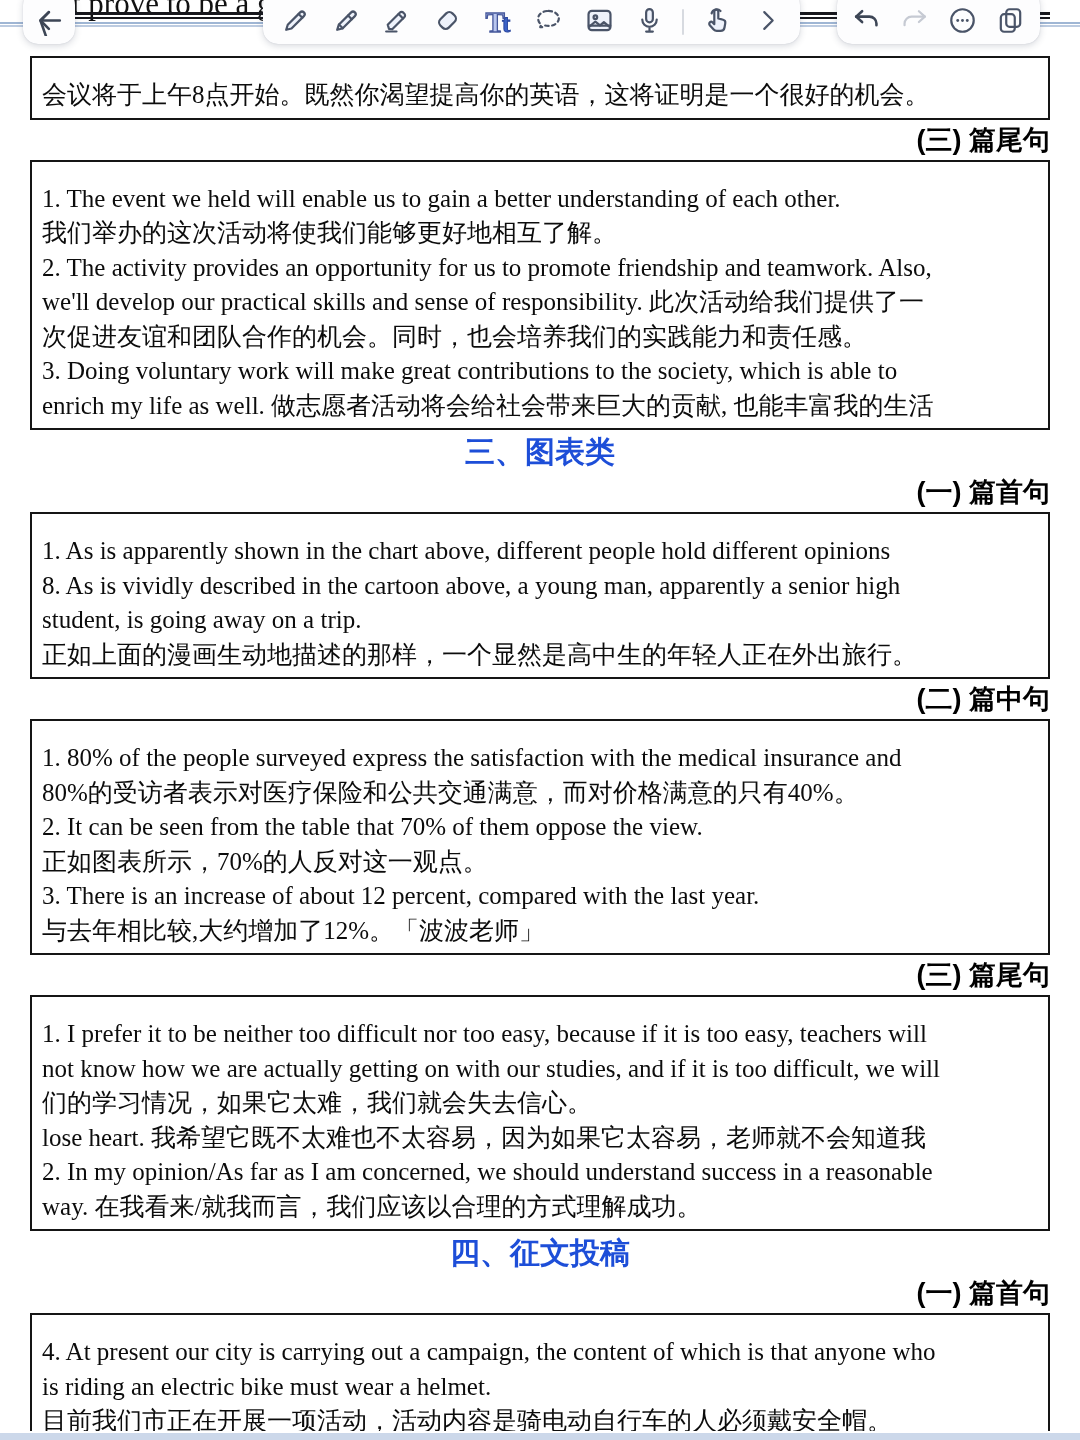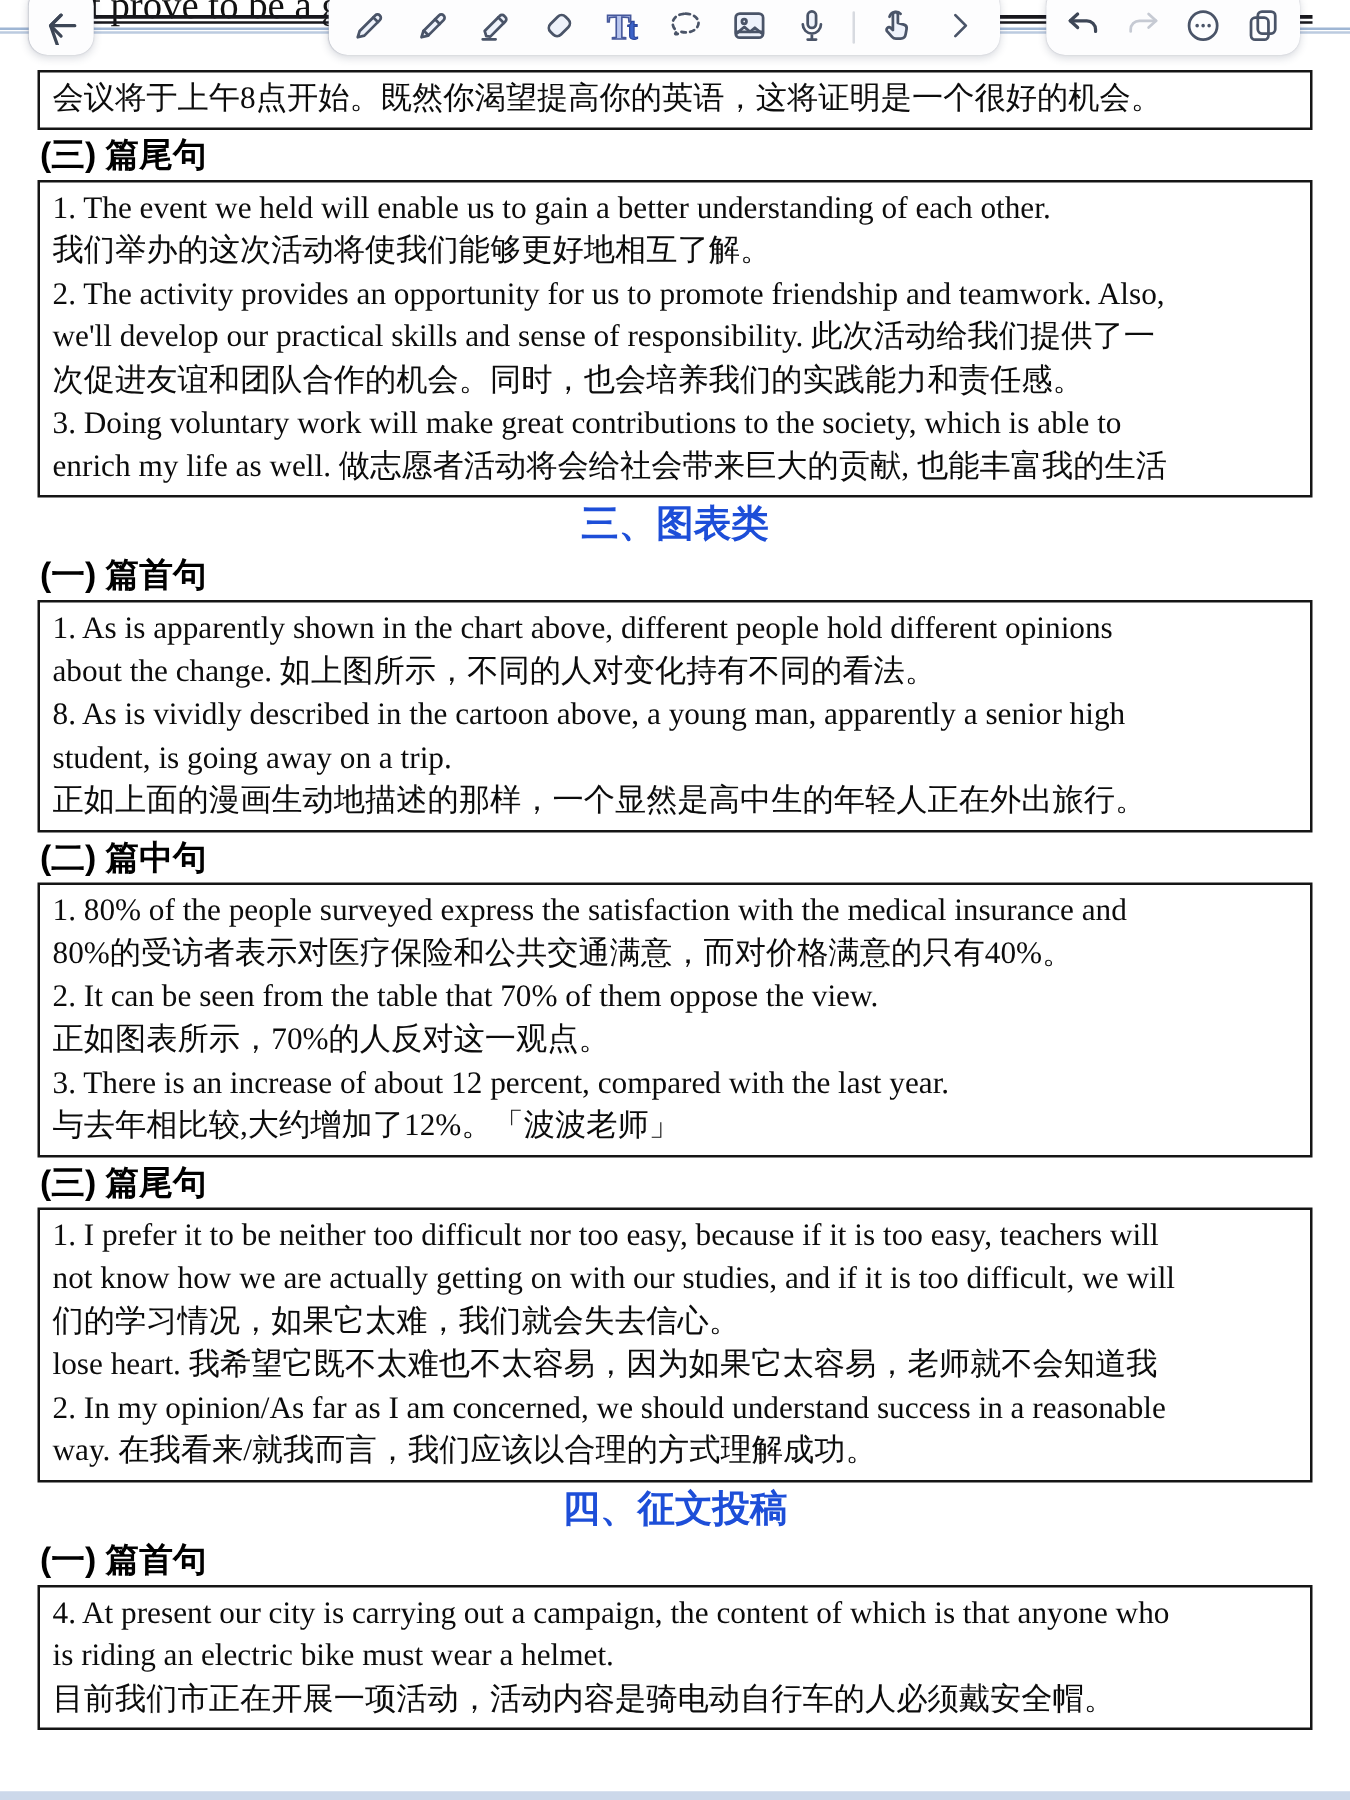--- a/index.html
+++ b/index.html
@@ -26,25 +26,25 @@
   .tool-btn { width:36px; height:38px; display:flex; align-items:center; justify-content:center;
               background:transparent; border:none; cursor:pointer; }
   .tool-btn svg { width:31px; height:31px; }
   .tool-divider { width:2px; height:26px; background:#d7dae0; border-radius:1px; }
   .tt-wrap { display:flex; align-items:baseline; font-family:"Liberation Serif",serif; line-height:1; }
   .tt-main { font-size:29px; font-weight:800; color:#b9c6ee; -webkit-text-stroke:1.3px #46589c; }
   .tt-sub  { font-size:25px; font-weight:800; color:#3c63c8; margin-left:-3px; -webkit-text-stroke:1px #2b479e; }
 
   
   .note-page { position:absolute; top:56px; left:30px; width:1020px; z-index:2; }
-  .text-box { border:2px solid #151515; background:#fff; padding:4px 10px 5px 10px;
+  .text-box { border:2px solid #151515; background:#fff; padding:20px 10px 5px 10px;
               margin-bottom:2px; overflow:hidden; }
   .box-line { font-size:25px; line-height:34.5px; white-space:nowrap; color:#0c0c0c; }
   .subheading { font-family:"Liberation Sans","DejaVu Sans",sans-serif; font-weight:800;
-                font-size:27px; line-height:34px; margin:3px 0 3px 2px; color:#000; }
+                font-size:27px; line-height:34px; margin:3px 0 3px 2px; color:#000;text-align:right; }
   .section-title { font-family:"Liberation Sans","DejaVu Sans",sans-serif; font-weight:800;
                    font-size:30px; line-height:40px; text-align:center; margin:2px 0; color:#1d4ed8; }
 
   .bottom-strip { position:absolute; left:0; right:0; bottom:0; height:7px; background:#ccd8ea; z-index:3; }
   .bottom-gap   { position:absolute; left:0; right:0; bottom:7px; height:2px; background:#fff; z-index:3; }
 
   .icon-stroke { fill:none; stroke:#4a5468; stroke-width:1.7; stroke-linecap:round; stroke-linejoin:round; }
   .icon-fill   { fill:#eef2fb; stroke:#4a5468; stroke-width:1.7; stroke-linecap:round; stroke-linejoin:round; }
   .icon-gray   { fill:none; stroke:#c6cad3; stroke-width:1.7; stroke-linecap:round; stroke-linejoin:round; }
   .icon-dark   { fill:none; stroke:#3d4656; stroke-width:2; stroke-linecap:round; stroke-linejoin:round; }
@@ -200,21 +200,20 @@
         <div class="box-line">2. The activity provides an opportunity for us to promote friendship and teamwork. Also,</div>
         <div class="box-line">we'll develop our practical skills and sense of responsibility.  此次活动给我们提供了一</div>
         <div class="box-line">次促进友谊和团队合作的机会。同时，也会培养我们的实践能力和责任感。</div>
         <div class="box-line">3. Doing voluntary work will make great contributions to the society, which is able to</div>
         <div class="box-line">enrich my life as well. 做志愿者活动将会给社会带来巨大的贡献, 也能丰富我的生活</div>
       </div>
       <div class="section-title">三、图表类</div>
       <div class="subheading">(一) 篇首句</div>
       <div class="text-box">
         <div class="box-line">1. As is apparently shown in the chart above, different people hold different opinions</div>
-        <div class="box-line">about the change. 如上图所示，不同的人对变化持有不同的看法。</div>
         <div class="box-line">8. As is vividly described in the cartoon above, a young man, apparently a senior high</div>
         <div class="box-line">student, is going away on a trip.</div>
         <div class="box-line">正如上面的漫画生动地描述的那样，一个显然是高中生的年轻人正在外出旅行。</div>
       </div>
       <div class="subheading">(二) 篇中句</div>
       <div class="text-box">
         <div class="box-line">1. 80% of the people surveyed express the satisfaction with the medical insurance and</div>
         <div class="box-line">80%的受访者表示对医疗保险和公共交通满意，而对价格满意的只有40%。</div>
         <div class="box-line">2. It can be seen from the table that 70% of them oppose the view.</div>
         <div class="box-line">正如图表所示，70%的人反对这一观点。</div>

